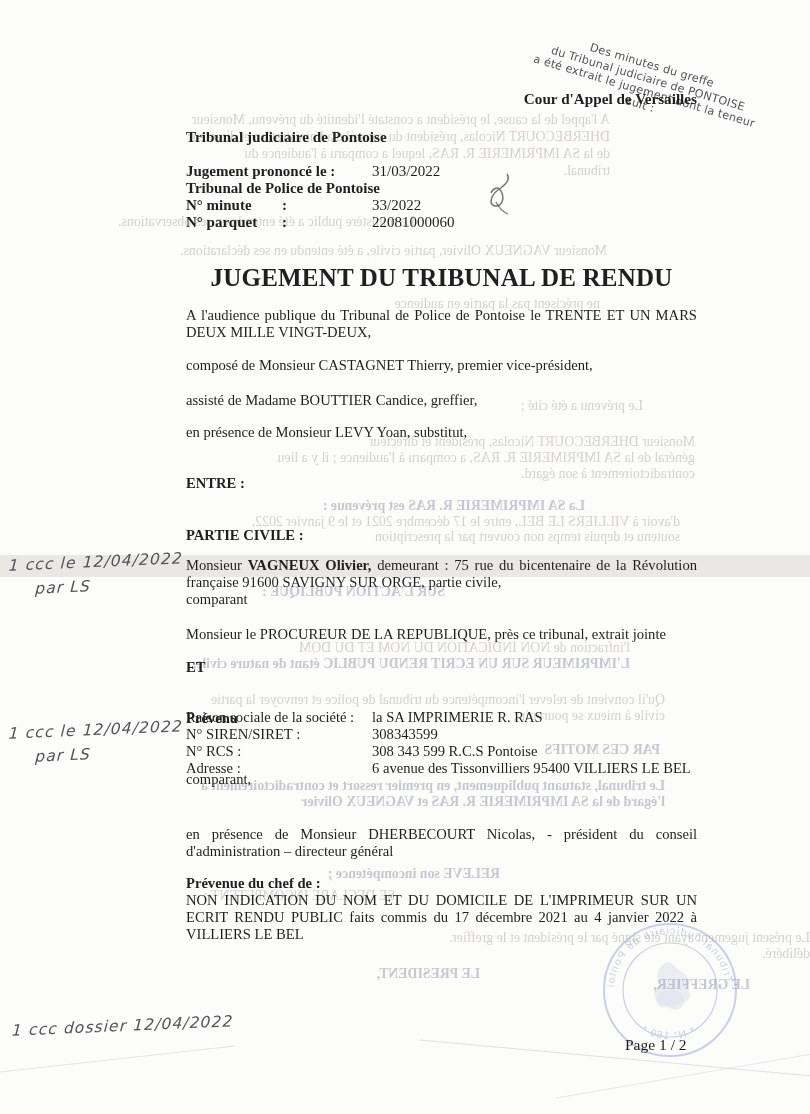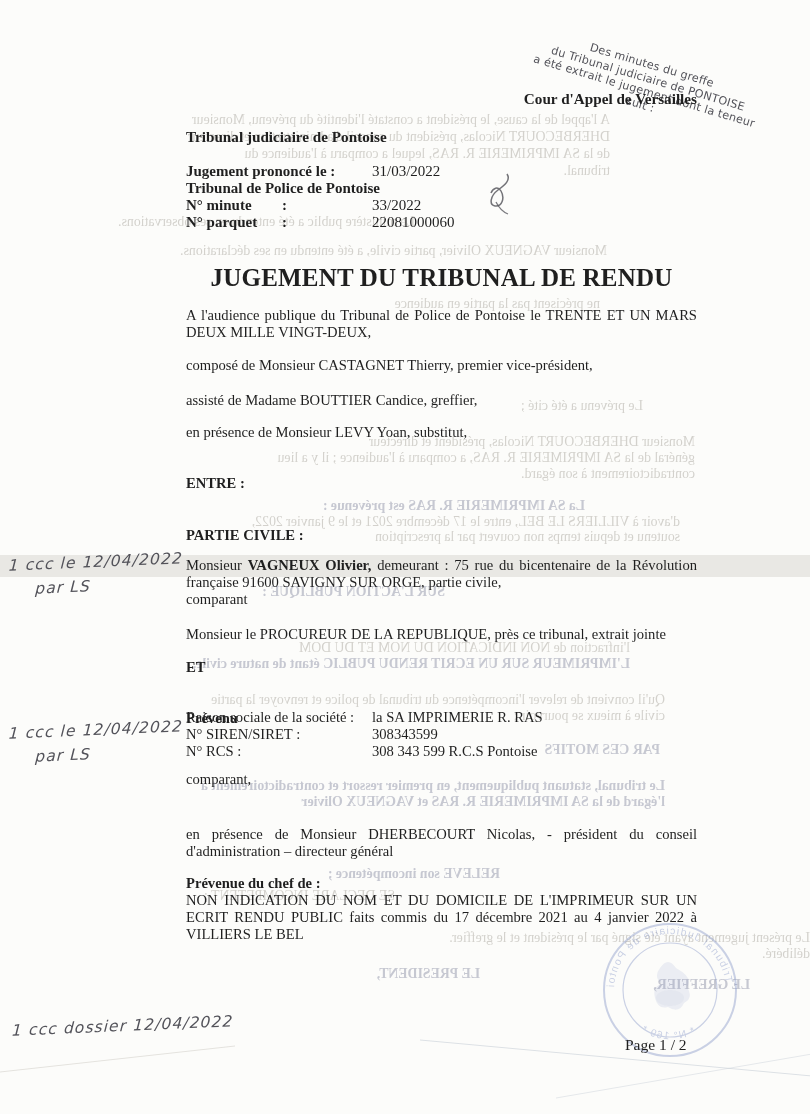--- a/index.html
+++ b/index.html
@@ -197,20 +197,24 @@
         <span class="pv">la SA IMPRIMERIE R. RAS</span>
       </div>
       <div class="pv-row">
         <span class="pl">N° SIREN/SIRET :</span>
         <span class="pv">308343599</span>
       </div>
       <div class="pv-row">
         <span class="pl">N° RCS :</span>
         <span class="pv">308 343 599 R.C.S Pontoise</span>
       </div>
+      <div class="pv-row">
+        <span class="pl">Adresse :</span>
+        <span class="pv">6 avenue des Tissonvilliers 95400 VILLIERS LE BEL</span>
+      </div>
     </div>
 
     <div class="blk" id="p-comparant">comparant,</div>
     <div class="blk" id="p-dherbecourt">en présence de Monsieur DHERBECOURT Nicolas, - président du conseil d'administration – directeur général</div>
 
     <div class="blk" id="prevention-h">Prévenue du chef de :</div>
     <div class="blk" id="p-prevention">NON INDICATION DU NOM ET DU DOMICILE DE L'IMPRIMEUR SUR UN ECRIT RENDU PUBLIC faits commis du 17 décembre 2021 au 4 janvier 2022 à VILLIERS LE BEL</div>
   </div>
 
   <div id="page-num">Page 1 / 2</div>

